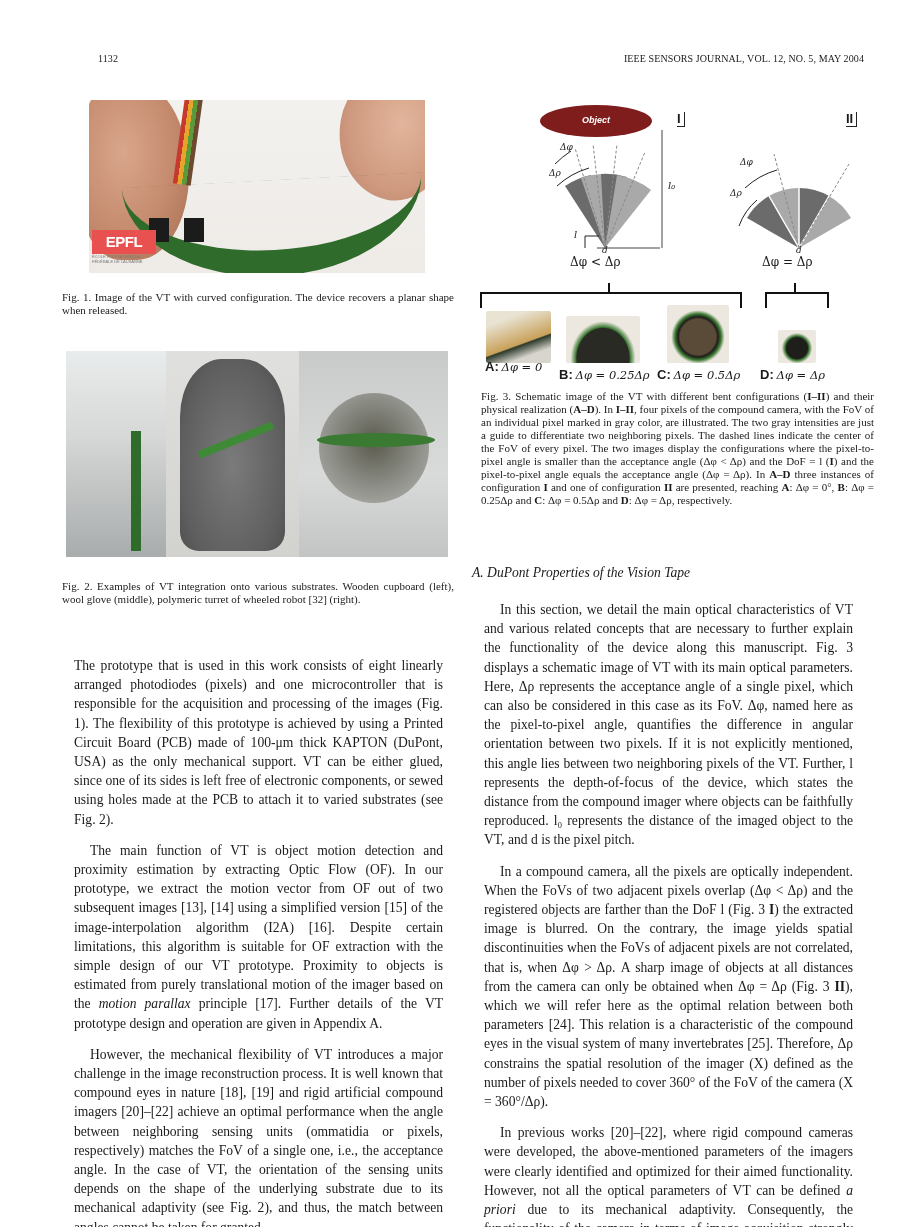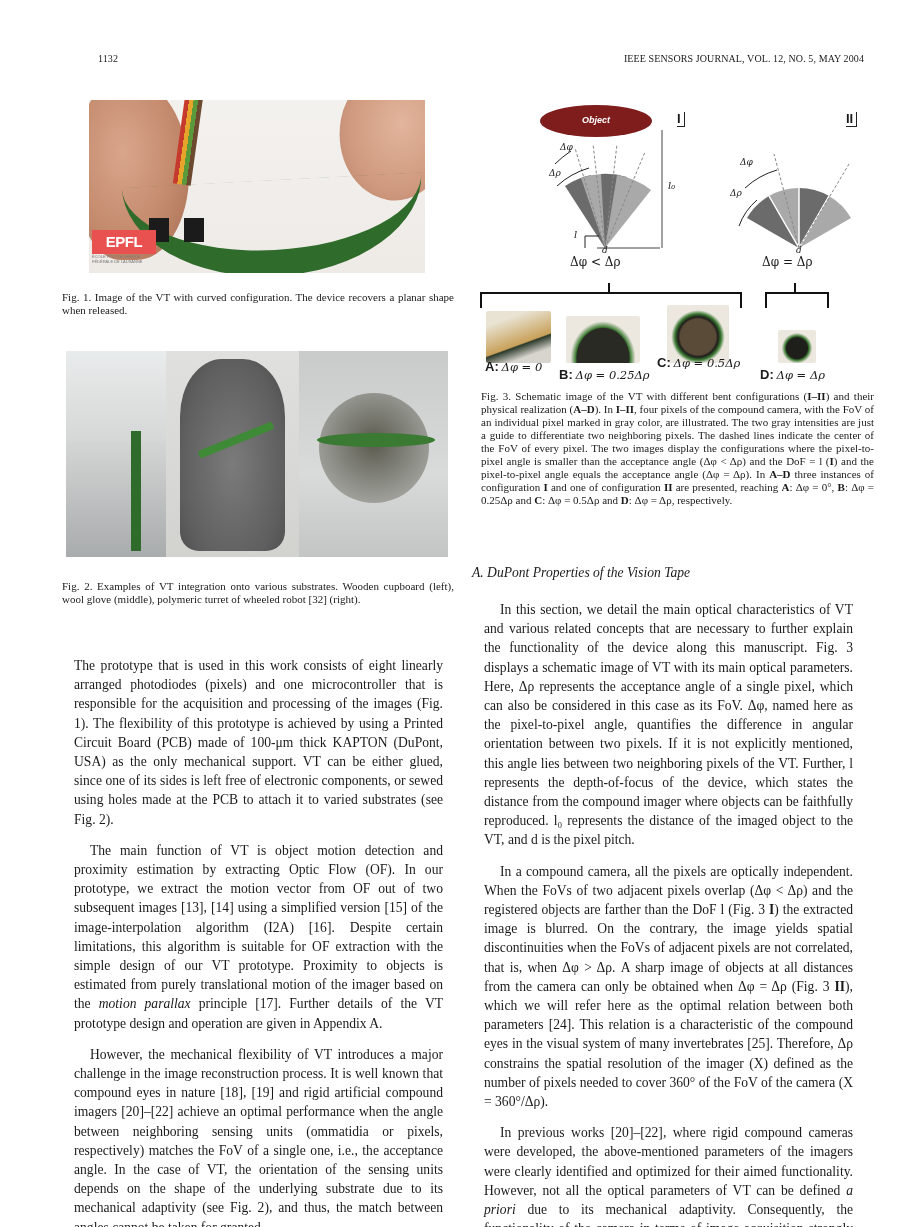--- a/index.html
+++ b/index.html
@@ -165,21 +165,21 @@
   <div class="brace" style="left:293px;top:197px;width:60px"></div>
   <div class="brace-tick" style="left:322px;top:188px"></div>
 
   <div class="thumb" style="left:14px;top:216px;width:65px;height:52px;background:linear-gradient(160deg,#e8e3d3 20%,#c9a15a 60%,#2c3a2a 62%,#d8d5ce 80%);"></div>
   <div class="thumb" style="left:94px;top:221px;width:74px;height:47px;background:radial-gradient(ellipse at 50% 90%,#2a2a24 0 50%,#3c7a33 52%,#ece7df 62%);"></div>
   <div class="thumb" style="left:195px;top:210px;width:62px;height:58px;background:radial-gradient(circle at 50% 55%,#5a4a38 0 40%,#1e1e1a 45%,#3c7a33 52%,#ece7df 60%);"></div>
   <div class="thumb" style="left:306px;top:235px;width:38px;height:33px;background:radial-gradient(circle at 50% 55%,#1e1e1a 0 40%,#3c7a33 46%,#ece7df 58%);"></div>
 
   <div class="tlab" style="left:13px;top:264px"><b>A:</b> <i>Δφ = 0</i></div>
   <div class="tlab" style="left:87px;top:272px"><b>B:</b> <i>Δφ = 0.25Δρ</i></div>
-  <div class="tlab" style="left:185px;top:260px"><b>C:</b> <i>Δφ = 0.5Δρ</i></div>
+  <div class="tlab" style="left:185px;top:272px"><b>C:</b> <i>Δφ = 0.5Δρ</i></div>
   <div class="tlab" style="left:288px;top:272px"><b>D:</b> <i>Δφ = Δρ</i></div>
 </div>
 
 <div class="cap cap3"><span>Fig. 3.   Schematic image of the VT with different bent configurations (</span><b>I–II</b><span>) and their physical realization (</span><b>A–D</b><span>). In </span><b>I–II</b><span>, four pixels of the compound camera, with the FoV of an individual pixel marked in gray color, are illustrated. The two gray intensities are just a guide to differentiate two neighboring pixels. The dashed lines indicate the center of the FoV of every pixel. The two images display the configurations where the pixel-to-pixel angle is smaller than the acceptance angle (Δφ &lt; Δρ) and the DoF = l (</span><b>I</b><span>) and the pixel-to-pixel angle equals the acceptance angle (Δφ = Δρ). In </span><b>A–D</b><span> three instances of configuration </span><b>I</b><span> and one of configuration </span><b>II</b><span> are presented, reaching </span><b>A</b><span>: Δφ = 0°, </span><b>B</b><span>: Δφ = 0.25Δρ and </span><b>C</b><span>: Δφ = 0.5Δρ and </span><b>D</b><span>: Δφ = Δρ, respectively.</span></div>
 
 <div class="col lcol">
   <p>The prototype that is used in this work consists of eight linearly arranged photodiodes (pixels) and one microcontroller that is responsible for the acquisition and processing of the images (Fig. 1). The flexibility of this prototype is achieved by using a Printed Circuit Board (PCB) made of 100-μm thick KAPTON (DuPont, USA) as the only mechanical support. VT can be either glued, since one of its sides is left free of electronic components, or sewed using holes made at the PCB to attach it to varied substrates (see Fig. 2).</p>
   <p class="ind"><span>The main function of VT is object motion detection and proximity estimation by extracting Optic Flow (OF). In our prototype, we extract the motion vector from OF out of two subsequent images [13], [14] using a simplified version [15] of the image-interpolation algorithm (I2A) [16]. Despite certain limitations, this algorithm is suitable for OF extraction with the simple design of our VT prototype. Proximity to objects is estimated from purely translational motion of the imager based on the </span><em>motion parallax</em><span> principle [17]. Further details of the VT prototype design and operation are given in Appendix A.</span></p>
   <p class="ind">However, the mechanical flexibility of VT introduces a major challenge in the image reconstruction process. It is well known that compound eyes in nature [18], [19] and rigid artificial compound imagers [20]–[22] achieve an optimal performance when the angle between neighboring sensing units (ommatidia or pixels, respectively) matches the FoV of a single one, i.e., the acceptance angle. In the case of VT, the orientation of the sensing units depends on the shape of the underlying substrate due to its mechanical adaptivity (see Fig. 2), and thus, the match between angles cannot be taken for granted.</p>
 </div>

